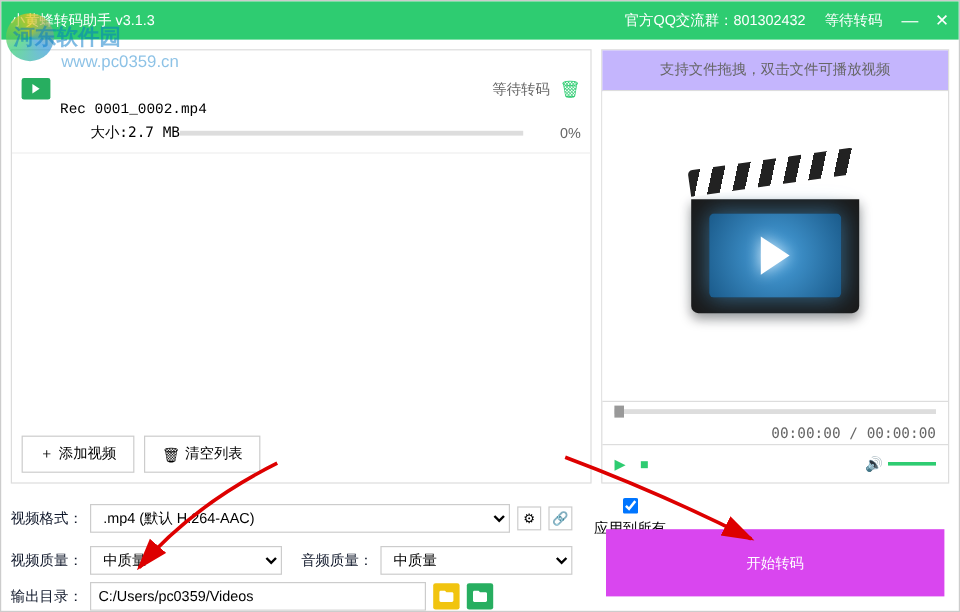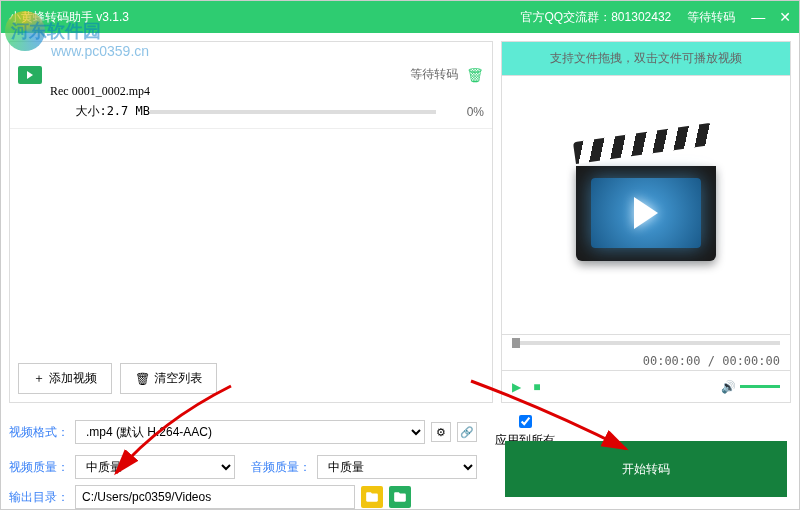--- a/index.html
+++ b/index.html
@@ -9,55 +9,55 @@
 .header-right { display: flex; align-items: center; gap: 16px; }
 .header-right span { cursor: pointer; }
 .wc { display: flex; gap: 14px; }
 .wc span { cursor: pointer; font-size: 14px; }
 .main { display: flex; padding: 8px; gap: 8px; height: 378px; }
 .left-panel { flex: 1; border: 1px solid #ddd; display: flex; flex-direction: column; }
 .file-row { padding: 8px; border-bottom: 1px solid #eee; }
 .file-top { display: flex; justify-content: space-between; align-items: center; }
 .file-icon { width: 24px; height: 18px; background: #27ae60; border-radius: 2px; display: inline-flex; align-items: center; justify-content: center; }
 .file-icon::before { content: ""; border-left: 6px solid #fff; border-top: 4px solid transparent; border-bottom: 4px solid transparent; }
-.file-name { flex: 1; margin-left: 8px; font-family: Liberation Serif, serif; margin-top: 34px; }
+.file-name { flex: 1; margin-left: 8px; font-family: Liberation Mono, monospace; margin-top: 34px; }
 .status { color: #666; margin-right: 8px; }
 .trash { color: #2ecc71; cursor: pointer; font-size: 14px; }
 .file-bottom { display: flex; margin-top: 4px; align-items: center; text-align: right; }
 .size { font-family: monospace; margin-left: 32px; width: 100px; }
 .progress-wrap { flex: 1; display: flex; align-items: center; gap: 8px; }
 .progress-bar { flex: 1; height: 4px; background: #ddd; }
 .progress-pct { color: #666; width: 40px; }
 .left-footer { margin-top: auto; padding: 8px; display: flex; gap: 8px; }
 .btn { border: 1px solid #ccc; background: #fff; padding: 6px 14px; cursor: pointer; display: flex; align-items: center; gap: 4px; }
 .right-panel { width: 290px; border: 1px solid #ddd; display: flex; flex-direction: column; }
-.preview-header { background: #5eead4; text-align: center; padding: 8px; color: #666; border-bottom: 1px solid #ddd; }
+.preview-header { background: #c4b5fd; text-align: center; padding: 8px; color: #666; border-bottom: 1px solid #ddd; }
 .preview-area { flex: 1; background: #fff; display: flex; align-items: center; justify-content: center; }
 .clapper { width: 140px; height: 115px; position: relative; }
 .clap-top { height: 22px; background: repeating-linear-gradient(110deg, #222 0 10px, #fff 10px 20px); border-radius: 4px 4px 0 0; transform-origin: left bottom; transform: rotate(-8deg); position: absolute; top: -6px; width: 100%; }
 .clap-body { height: 95px; margin-top: 18px; background: #1a1a1a; border-radius: 0 0 6px 6px; display: flex; align-items: center; justify-content: center; box-shadow: 0 4px 10px rgba(0,0,0,0.4); }
 .screen { width: 110px; height: 70px; background: radial-gradient(circle, #4aa3df 0%, #1a5a8a 100%); border-radius: 4px; display: flex; align-items: center; justify-content: center; box-shadow: 0 0 20px rgba(74,163,223,0.6); }
 .play-tri { width: 0; height: 0; border-left: 24px solid #fff; border-top: 16px solid transparent; border-bottom: 16px solid transparent; filter: drop-shadow(0 0 6px rgba(255,255,255,0.8)); }
 .player-seek { height: 20px; border-top: 1px solid #ddd; padding: 6px 10px; }
 .seek-track { height: 4px; background: #ddd; position: relative; }
 .seek-thumb { width: 8px; height: 10px; background: #999; position: absolute; top: -3px; left: 0; }
 .player-controls { height: 32px; border-top: 1px solid #ddd; display: flex; align-items: center; padding: 0 10px; gap: 12px; }
 .pc-icon { color: #2ecc71; cursor: pointer; }
 .time { margin-left: auto; margin-right: 12px; color: #666; font-family: monospace; }
 .vol { display: flex; align-items: center; gap: 4px; }
 .vol-bar { width: 40px; height: 3px; background: #2ecc71; }
 .settings { padding: 4px 8px 8px; }
 .setting-row { display: flex; align-items: center; margin-bottom: 6px; gap: 6px; }
-.setting-label { width: 60px; color: #3b82f6; }
+.setting-label { width: 60px; color: #0f172a; }
 .select, .input { border: 1px solid #ccc; padding: 3px 6px; background: #fff; height: 24px; }
 .select { min-width: 160px; }
 .setting-row .select.wide { width: 350px; }
 .mini-icon { width: 20px; height: 20px; border: 1px solid #ccc; display: flex; align-items: center; justify-content: center; cursor: pointer; font-size: 11px; }
 .checkbox-row { display: flex; align-items: center; gap: 4px; margin-left: 12px; flex-direction: column; }
-.start-btn { position: absolute; right: 12px; bottom: 12px; width: 282px; height: 56px; background: #15803d; color: #fff; font-size: 20px; display: flex; align-items: center; justify-content: center; cursor: pointer; }
+.start-btn { position: absolute; right: 12px; bottom: 12px; width: 282px; height: 56px; background: #d946ef; color: #fff; font-size: 20px; display: flex; align-items: center; justify-content: center; cursor: pointer; }
 .folder-icon { width: 22px; height: 22px; display: flex; align-items: center; justify-content: center; cursor: pointer; border-radius: 2px; }
 .folder-yellow { background: #f1c40f; }
 .folder-green { background: #27ae60; }
 .folder-icon svg { width: 14px; height: 14px; }
 .arrow { position: absolute; pointer-events: none; }
 .arrow1 { left: 100px; top: 380px; width: 140px; height: 100px; }
 .arrow2 { left: 460px; top: 370px; width: 180px; height: 90px; }
 .watermark { position: absolute; top: 18px; left: 10px; color: rgba(0,120,200,0.5); font-size: 18px; font-weight: bold; pointer-events: none; }
 .watermark2 { position: absolute; top: 42px; left: 50px; color: rgba(0,120,200,0.45); font-size: 14px; pointer-events: none; }
 .logo { position: absolute; top: 10px; left: 4px; width: 40px; height: 40px; border-radius: 50%; background: conic-gradient(#f1c40f, #3498db, #2ecc71, #f1c40f); opacity: .7; pointer-events: none; }

